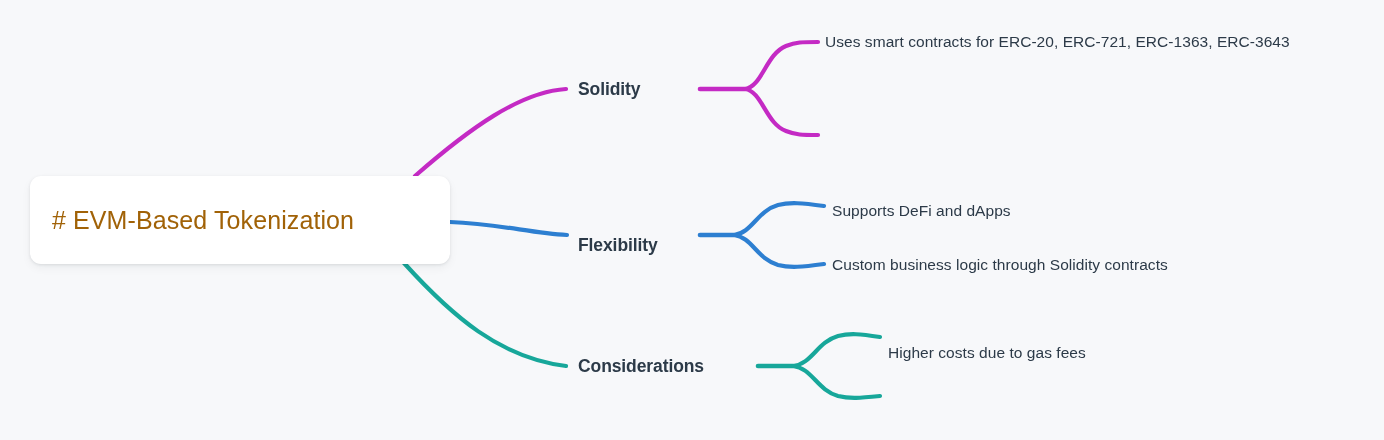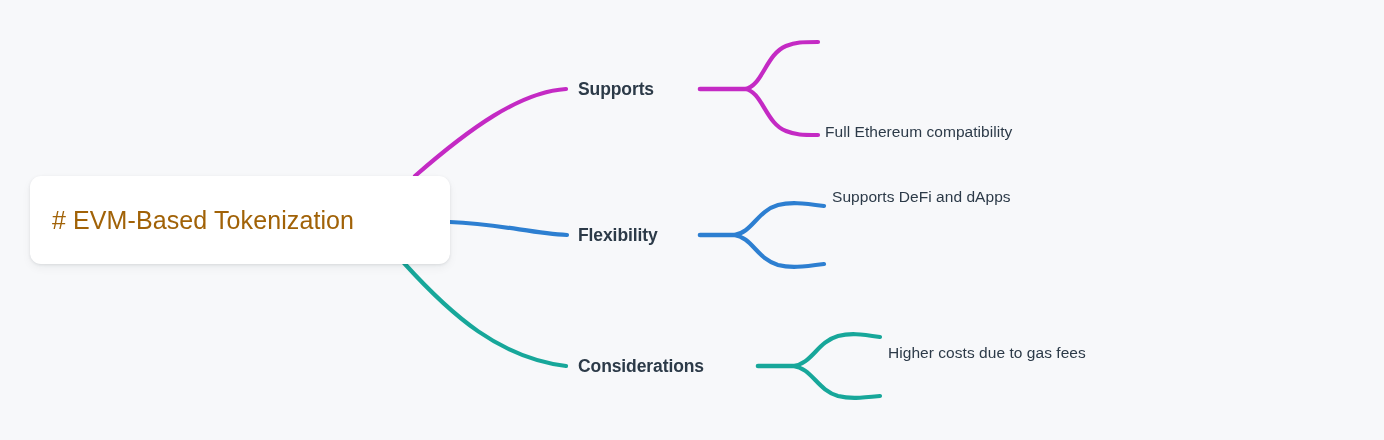--- a/index.html
+++ b/index.html
@@ -114,23 +114,24 @@
       <path d="M 793,366 C 812,368 817,390 838,396 C 850,399 860,398 880,396" fill="none" stroke="#17a79a" stroke-width="4.2" stroke-linecap="round"></path>
     </g>
   </svg>
 
   <div class="node-layer">
 
     <div id="root-node" style="background: rgb(255, 255, 255);">
       <span class="root-text" style="color: #a16207;"># EVM-Based Tokenization</span>
     </div>
 
-    <div class="branch-label" style="left:578px; top:89px;">Supports</div>
-    <div class="leaf-label single" style="left:825px; top:132px;">Full Ethereum compatibility</div>
+    <div class="branch-label" style="left:578px; top:89px;">Solidity</div>
+    <div class="leaf-label wrapped" style="left:825px; top:30px;">Uses smart contracts for ERC-20, ERC-721, ERC-1363, ERC-3643</div>
 
-    <div class="branch-label" style="left:578px; top:235px;">Flexibility</div>
-    <div class="leaf-label single" style="left:832px; top:197px;">Supports DeFi and dApps</div>
+    <div class="branch-label" style="left:578px; top:245px;">Flexibility</div>
+    <div class="leaf-label single" style="left:832px; top:211px;">Supports DeFi and dApps</div>
+    <div class="leaf-label single" style="left:832px; top:265px;">Custom business logic through Solidity contracts</div>
 
     <div class="branch-label" style="left:578px; top:366px;text-align:right;">Considerations</div>
     <div class="leaf-label single" style="left:888px; top:337px;margin-top:16px;">Higher costs due to gas fees</div>
 
   </div>
 </div>
 
 </body></html>

